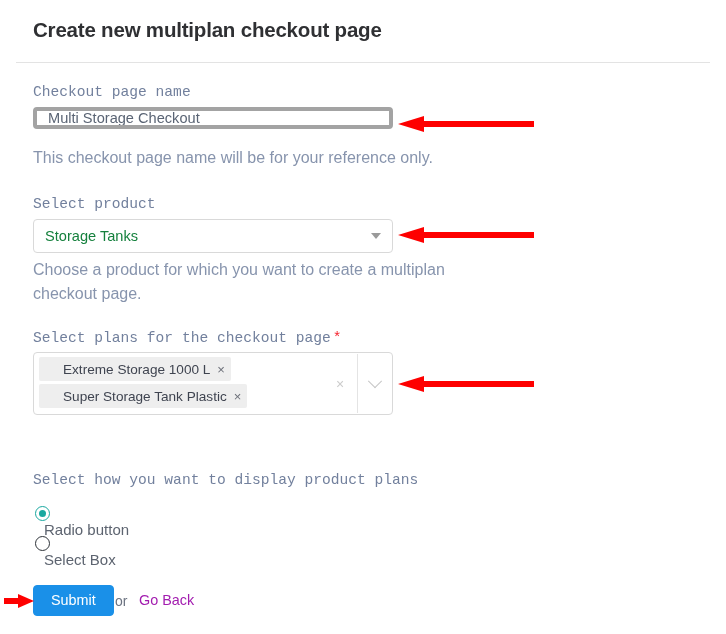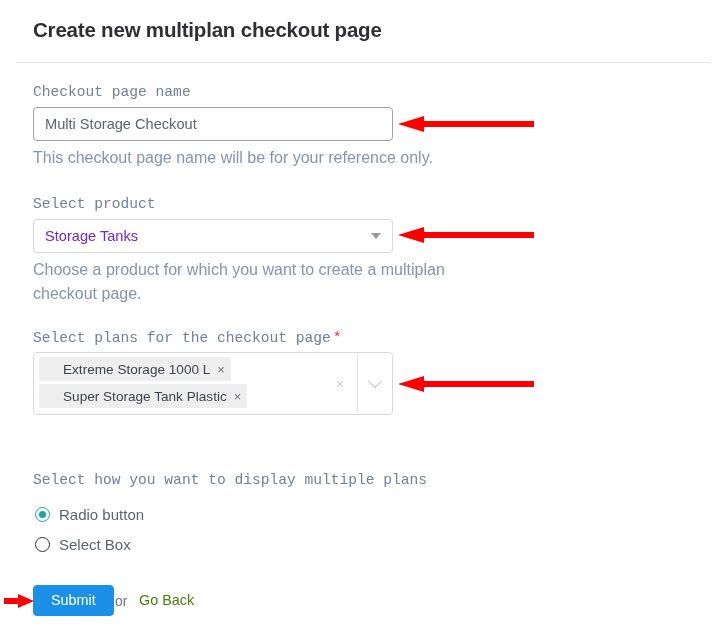--- a/index.html
+++ b/index.html
@@ -62,23 +62,23 @@
     line-height: 24px;
     width: 420px;
   }
 
   
   .text-input {
     position: absolute;
     left: 33px;
     top: 107px;
     width: 360px;
-    height: 34px;
+    height: 22px;
     box-sizing: border-box;
-    border: 1px solid #a3a3a3;
+    border: 4px solid #a3a3a3;
     border-radius: 4px;
     background: #ffffff;
     font-family: "Liberation Sans", sans-serif;
     font-size: 14.6px;
     color: #5a6474;
     padding: 0 11px;
     outline: none;
   }
   .text-input::placeholder { color: #b4b8c0; }
 
@@ -93,21 +93,21 @@
     border: 1px solid #d9d9d9;
     border-radius: 4px;
     background: #ffffff;
     display: flex;
     align-items: center;
     padding: 0 11px;
     cursor: pointer;
   }
   .select-value {
     font-size: 14.6px;
-    color: #6d28d9;
+    color: #15803d;
     flex: 1;
     white-space: nowrap;
     overflow: hidden;
   }
   .caret-down {
     width: 0;
     height: 0;
     border-left: 5px solid transparent;
     border-right: 5px solid transparent;
     border-top: 6px solid #9a9a9a;
@@ -187,22 +187,23 @@
     height: 9px;
     border-right: 1.6px solid #c6c6c6;
     border-bottom: 1.6px solid #c6c6c6;
     transform: rotate(45deg) translate(-2px, -2px);
   }
 
   
   .radio-row {
     position: absolute;
     display: flex;
-    align-items: center;
-    cursor: pointer;
+    align-items: flex-start;
+    cursor: pointer;
+    flex-direction: column;
   }
   .radio-mark {
     width: 15px;
     height: 15px;
     border-radius: 50%;
     box-sizing: border-box;
     flex: none;
     position: relative;
   }
   .radio-mark.on {
@@ -250,21 +251,21 @@
     left: 115px;
     top: 593px;
     font-size: 14px;
     color: #6b7280;
   }
   .go-back-link {
     position: absolute;
     left: 139px;
     top: 592px;
     font-size: 14.4px;
-    color: #4d7c0f;
+    color: #a21caf;
     text-decoration: none;
     cursor: pointer;
   }
 
   
   .arrow {
     position: absolute;
     height: 20px;
     pointer-events: none;
   }
@@ -311,21 +312,21 @@
     <div class="ms-controls">
       <div class="ms-clear">×</div>
       <div class="ms-sep"></div>
       <div class="ms-arrow">
         <span class="chevron"></span>
       </div>
     </div>
   </div>
 
 
-  <div class="field-label" style="left:33px; top:472px;">Select how you want to display multiple plans</div>
+  <div class="field-label" style="left:33px; top:472px;">Select how you want to display product plans</div>
 
   <div class="radio-row" style="left:35px; top:506px;">
     <span class="radio-mark on"></span>
     <span class="radio-text">Radio button</span>
   </div>
 
   <div class="radio-row" style="left:35px; top:536px;">
     <span class="radio-mark off"></span>
     <span class="radio-text">Select Box</span>
   </div>

